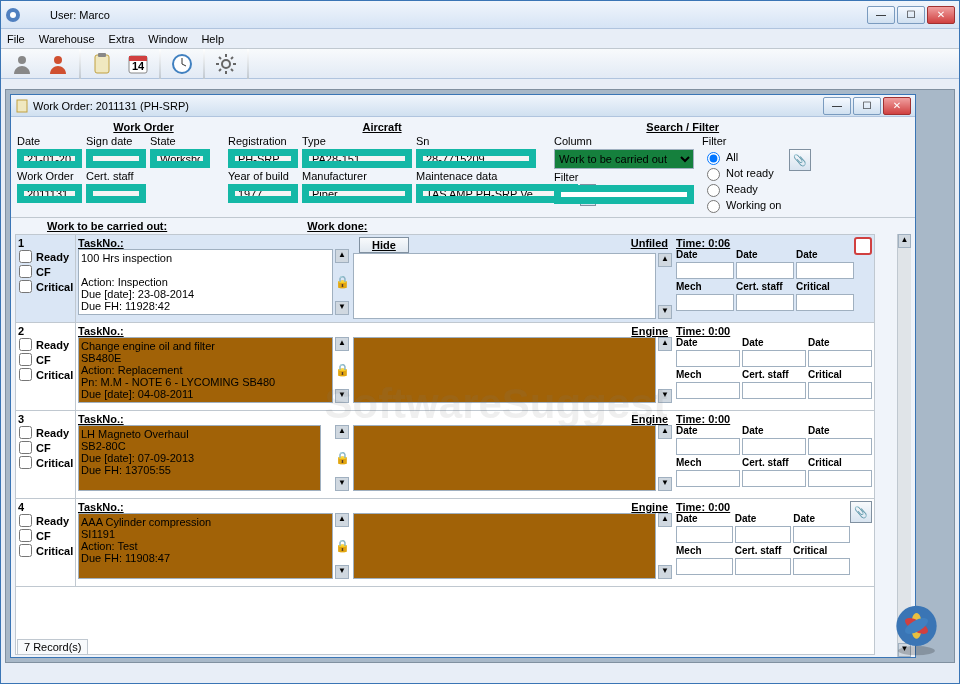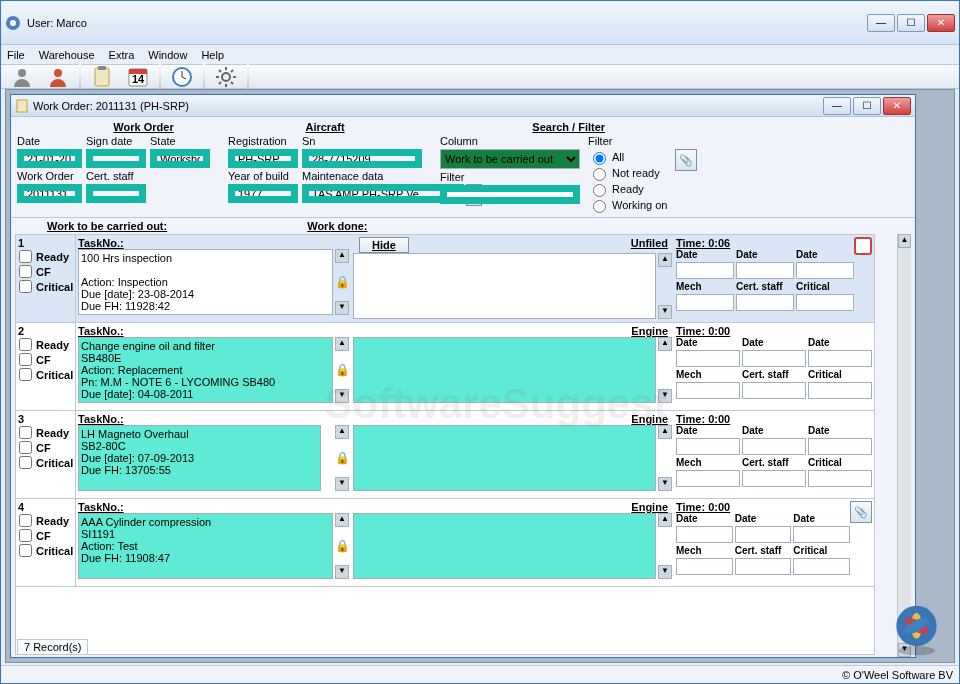--- a/index.html
+++ b/index.html
@@ -1,26 +1,26 @@
 <!DOCTYPE html>
 <html><head>
 <meta charset="utf-8">
 <style>
 * { box-sizing: border-box; font-family: Tahoma, sans-serif; font-size: 11px; }
 body { margin: 0; background: #fff; }
 .outer-window { width: 960px; height: 684px; border: 1px solid #3a75b5; position: relative; background: #e8eef7; }
-.title-bar { height: 44px; background: linear-gradient(#f0f5fc, #d6e4f5); display: flex; align-items: center; padding: 0 4px; border-bottom: 1px solid #b0c4de; }
+.title-bar { height: 28px; background: linear-gradient(#f0f5fc, #d6e4f5); display: flex; align-items: center; padding: 0 4px; border-bottom: 1px solid #b0c4de; gap: 23px; }
 .title-bar .icon { width: 16px; height: 16px; margin-right: 6px; }
 .title-bar .title-text { flex: 1; color: #000; }
 .win-controls { display: flex; gap: 2px; }
 .win-btn { width: 28px; height: 18px; border: 1px solid #7a9bbf; border-radius: 2px; background: linear-gradient(#f5f9ff, #d0e0f0); display: flex; align-items: center; justify-content: center; cursor: pointer; font-size: 10px; }
 .win-btn.close { background: linear-gradient(#f0a0a0, #d04040); color: #fff; border-color: #a03030; }
 .menu-bar { height: 20px; background: #e8eef7; display: flex; align-items: center; padding: 0 6px; gap: 14px; border-bottom: 1px solid #c0c8d0; }
 .menu-item { cursor: pointer; }
-.toolbar { height: 24px; background: linear-gradient(#f8fafc, #e2eaf5); border-bottom: 1px solid #b0c4de; display: flex; align-items: center; padding: 0 4px; gap: 2px; }
+.toolbar { height: 30px; background: linear-gradient(#f8fafc, #e2eaf5); border-bottom: 1px solid #b0c4de; display: flex; align-items: center; padding: 0 4px; gap: 2px; }
 .tool-btn { width: 34px; height: 34px; display: flex; align-items: center; justify-content: center; cursor: pointer; border-radius: 3px; }
 .tool-sep { width: 2px; height: 30px; background: linear-gradient(#fff, #c0c8d0); margin: 0 2px; }
 .mdi-area { position: absolute; top: 88px; left: 4px; right: 4px; bottom: 20px; background: #a8b8c8; border: 1px solid #8090a0; }
 .inner-window { position: absolute; left: 4px; top: 4px; right: 38px; bottom: 4px; background: #f0f4fa; border: 1px solid #3a75b5; display: flex; flex-direction: column; }
 .inner-title-bar { height: 22px; background: linear-gradient(#f0f5fc, #d0e0f0); display: flex; align-items: center; padding: 0 4px; border-bottom: 1px solid #b0c4de; }
 .inner-title-bar .title-text { flex: 1; font-size: 11px; }
 .hdr-panel { background: #f0f4fa; padding: 4px 6px; display: flex; gap: 8px; border-bottom: 1px solid #c0c8d0; }
 .hdr-col { display: flex; flex-direction: column; gap: 2px; }
 .hdr-title { font-weight: bold; text-decoration: underline; text-align: center; margin-bottom: 2px; }
 .hdr-label { font-size: 11px; }
@@ -34,21 +34,21 @@
 .hide-btn { display: inline-block; padding: 1px 12px; border: 1px solid #8090a0; background: linear-gradient(#f8fafc, #e0e8f0); cursor: pointer; margin-left: 6px; }
 .task-list { flex: 1; overflow-y: auto; background: #fff; border: 1px solid #c0c8d0; margin: 0 22px 2px 4px; }
 .task-row { display: flex; border-bottom: 1px solid #c0c8d0; min-height: 88px; }
 .task-row.selected { background: #dae6f5; }
 .row-left { width: 60px; padding: 2px; border-right: 1px solid #c0c8d0; }
 .row-num { font-weight: bold; }
 .chk-line { display: flex; align-items: center; gap: 3px; font-size: 11px; }
 .chk-line input { margin: 1px; }
 .row-task { width: 275px; padding: 2px; }
 .cell-label { font-weight: bold; text-decoration: underline; }
-.task-box { border: 1px solid #a0b0c0; background: #5eead4; height: 66px; padding: 2px; font-size: 11px; overflow: hidden; white-space: pre-line; position: relative; }
+.task-box { border: 1px solid #a0b0c0; background: #a16207; height: 66px; padding: 2px; font-size: 11px; overflow: hidden; white-space: pre-line; position: relative; }
 .task-row.selected .task-box { background: #fff; }
 .row-workdone { flex: 1; padding: 2px; }
 .wd-hdr { display: flex; justify-content: flex-end; font-weight: bold; text-decoration: underline; padding-right: 4px; }
 .row-timecols { width: 200px; padding: 2px; }
 .tc-time { font-weight: bold; text-decoration: underline; }
 .tc-grid { display: grid; grid-template-columns: 1fr 1fr 1fr; gap: 2px; }
 .tc-label { font-weight: bold; font-size: 10px; }
 .tc-input { height: 17px; border: 1px solid #a0b0c0; background: #fff; }
 .status-bar { position: absolute; bottom: 0; left: 0; right: 0; height: 18px; background: #f0f4fa; border-top: 1px solid #c0c8d0; padding: 1px 6px; font-size: 11px; display:flex; justify-content:space-between; align-items:center; }
 .attach-btn { width: 22px; height: 22px; border: 1px solid #8090a0; background: linear-gradient(#f8fafc, #d8e4f0); display: flex; align-items: center; justify-content: center; cursor: pointer; }
@@ -179,20 +179,26 @@
 
         <div style="display:flex;flex-direction:column;margin-left:10px">
           <div class="hdr-title">Aircraft</div>
           <div style="display:flex;gap:4px">
             <div class="hdr-col" style="width:70px">
               <span class="hdr-label">Registration</span>
               <input class="hdr-input" readonly="" value="PH-SRP" style="">
               <span class="hdr-label">Year of build</span>
               <input class="hdr-input" readonly="" value="1977" style="">
             </div>
+            <div class="hdr-col" style="width:110px">
+              <span class="hdr-label">Type</span>
+              <input class="hdr-input" readonly="" value="PA28-151" style="">
+              <span class="hdr-label">Manufacturer</span>
+              <input class="hdr-input" readonly="" value="Piper" style="">
+            </div>
             <div class="hdr-col" style="width:120px">
               <span class="hdr-label">Sn</span>
               <input class="hdr-input" readonly="" value="28-7715209" style="">
               <span class="hdr-label">Maintenace data</span>
               <div style="display:flex;gap:2px">
                 <input class="hdr-input" readonly="" style="flex: 1 1 0%;" value="TAS AMP PH-SRP Ve">
                 <div class="attach-btn">📎</div>
               </div>
             </div>
           </div>
@@ -492,24 +498,20 @@
           <div class="scroll-btn">▲</div>
           <div class="scroll-btn">▼</div>
         </div>
       </div>
 
       <div class="footer-records">7 Record(s)</div>
       <div class="watermark">SoftwareSuggest</div>
     </div>
   </div>
 
-  <div class="status-bar">
-    <span></span>
-    <span>© O'Weel Software BV</span>
-  </div>
 
   <svg class="logo-ball" viewBox="0 0 60 60">
     <circle cx="30" cy="25" r="22" fill="#3a75b5"></circle>
     <ellipse cx="30" cy="25" rx="6" ry="14" fill="#e8c040" transform="rotate(0 30 25)"></ellipse>
     <ellipse cx="30" cy="25" rx="6" ry="14" fill="#d04040" transform="rotate(120 30 25)"></ellipse>
     <ellipse cx="30" cy="25" rx="6" ry="14" fill="#4080c0" transform="rotate(240 30 25)"></ellipse>
     <ellipse cx="30" cy="52" rx="20" ry="5" fill="rgba(0,0,0,0.2)"></ellipse>
   </svg>
 </div>
 

